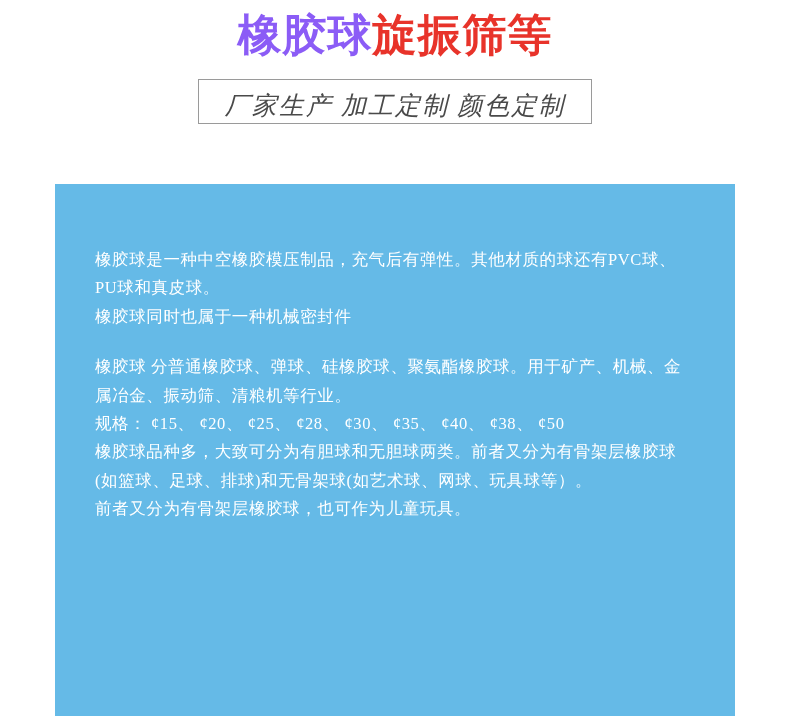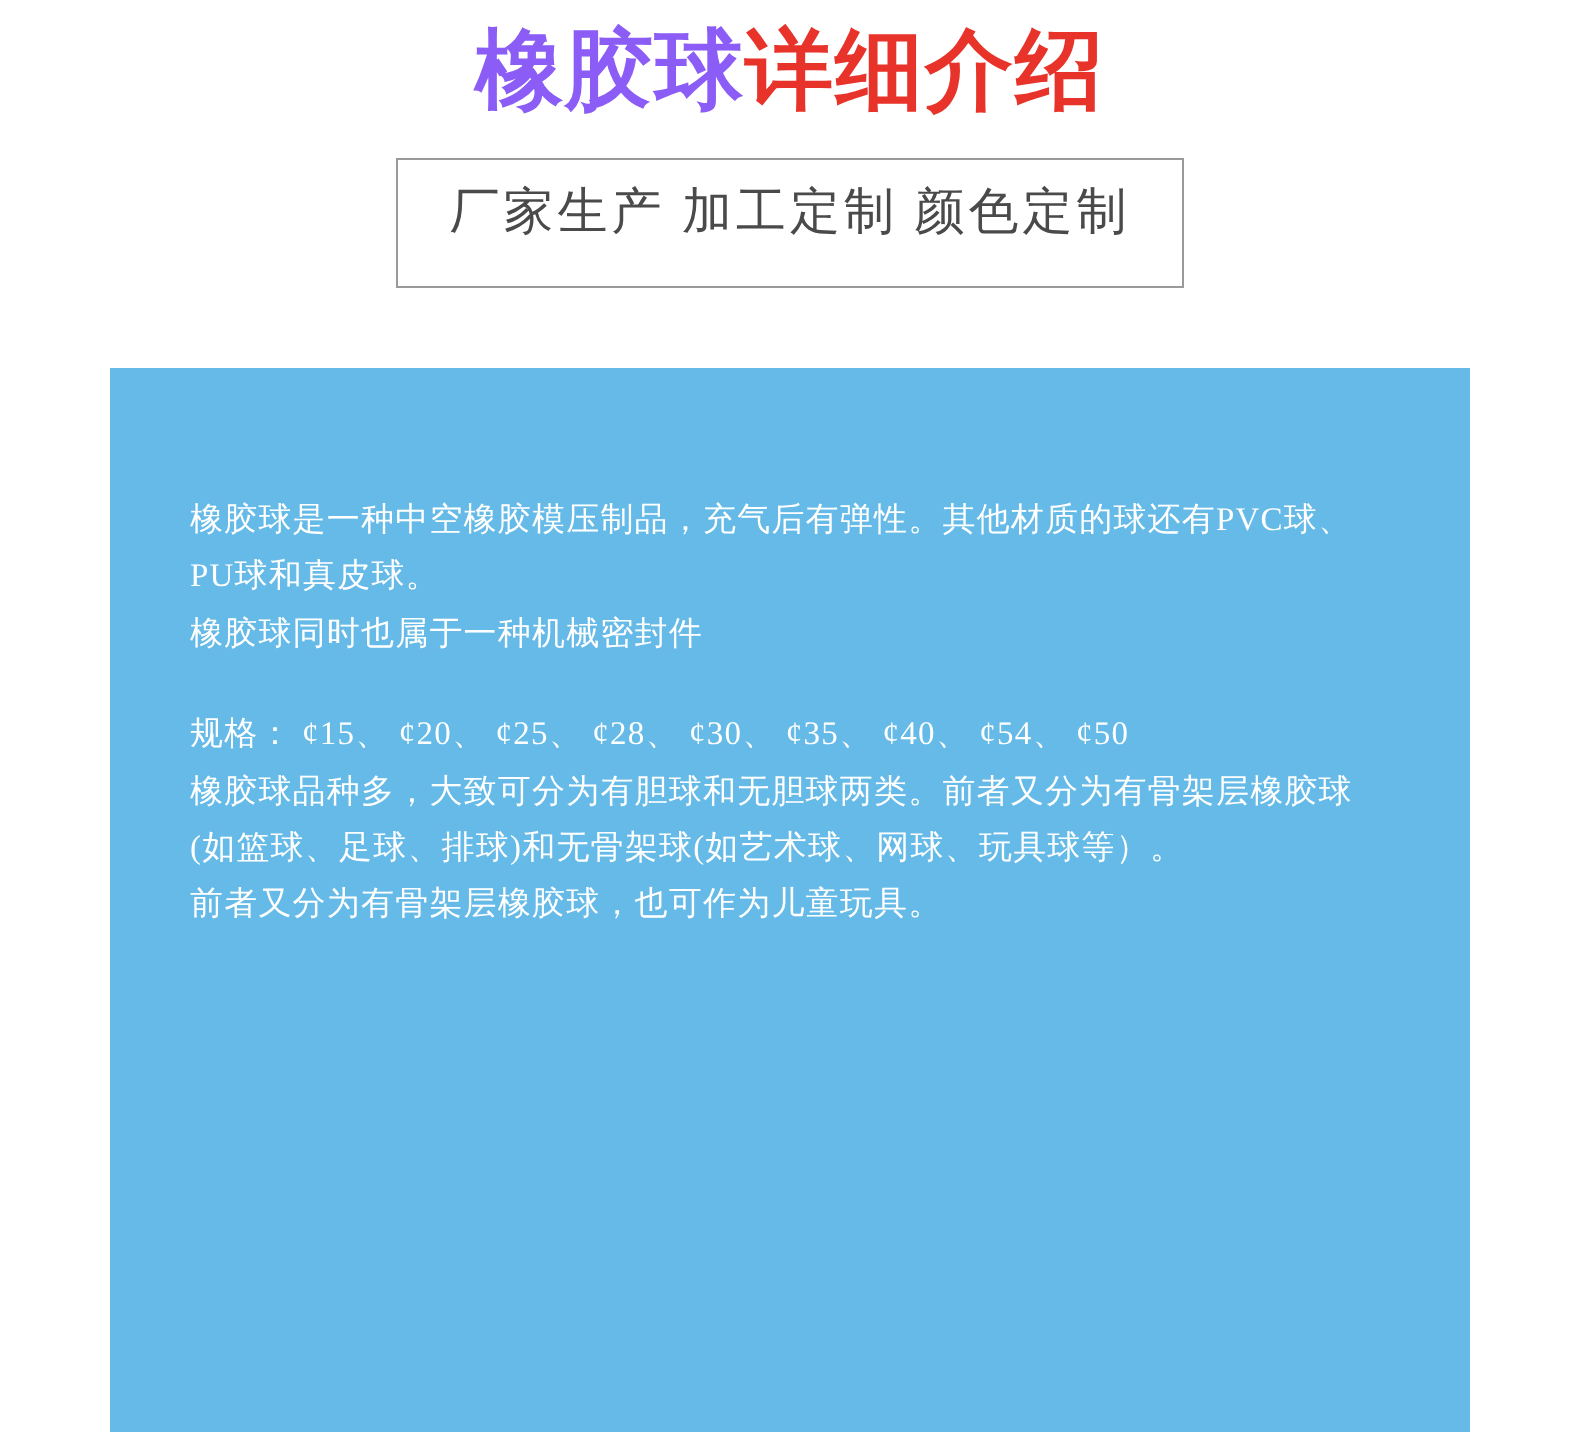--- a/index.html
+++ b/index.html
@@ -38,26 +38,27 @@
   .main-title .part-red {
     color: #e8332a;
   }
   .subtitle-wrap {
     margin-top: 16px;
     display: flex;
     justify-content: center;
   }
   .subtitle-box {
     border: 1px solid #9a9a9a;
-    padding: 9px 26px 21px 26px;
+    padding: 9px 26px 1px 26px;
     font-family: "Liberation Serif", serif;
     font-size: 25px;
     color: #4a4a4a;
     letter-spacing: 2px;
     white-space: nowrap;
+    font-style: italic;
   }
   
   .blue-panel {
     position: absolute;
     left: 55px;
     top: 184px;
     width: 680px;
     height: 534px;
     background: #65bae7;
     overflow: hidden;
@@ -81,31 +82,32 @@
     height: 22px;
   }
 </style>
 </head>
 <body>
 
 <div class="page">
 
   <div class="header">
     <div class="main-title">
-      <span class="part-blue">橡胶球</span><span class="part-red">详细介绍</span>
+      <span class="part-blue">橡胶球</span><span class="part-red">旋振筛等</span>
     </div>
     <div class="subtitle-wrap">
       <div class="subtitle-box">厂家生产 加工定制 颜色定制</div>
     </div>
   </div>
 
   <div class="blue-panel">
     <div class="panel-inner">
       <p class="para">橡胶球是一种中空橡胶模压制品，充气后有弹性。其他材质的球还有PVC球、PU球和真皮球。</p>
       <p class="para">橡胶球同时也属于一种机械密封件</p>
       <div class="gap"></div>
-      <p class="para">规格： ¢15、 ¢20、 ¢25、 ¢28、 ¢30、 ¢35、 ¢40、 ¢54、 ¢50</p>
+      <p class="para">橡胶球 分普通橡胶球、弹球、硅橡胶球、聚氨酯橡胶球。用于矿产、机械、金属冶金、振动筛、清粮机等行业。</p>
+      <p class="para">规格： ¢15、 ¢20、 ¢25、 ¢28、 ¢30、 ¢35、 ¢40、 ¢38、 ¢50</p>
       <p class="para">橡胶球品种多，大致可分为有胆球和无胆球两类。前者又分为有骨架层橡胶球(如篮球、足球、排球)和无骨架球(如艺术球、网球、玩具球等）。</p>
       <p class="para">前者又分为有骨架层橡胶球，也可作为儿童玩具。</p>
     </div>
   </div>
 
 </div>
 
 </body></html>

